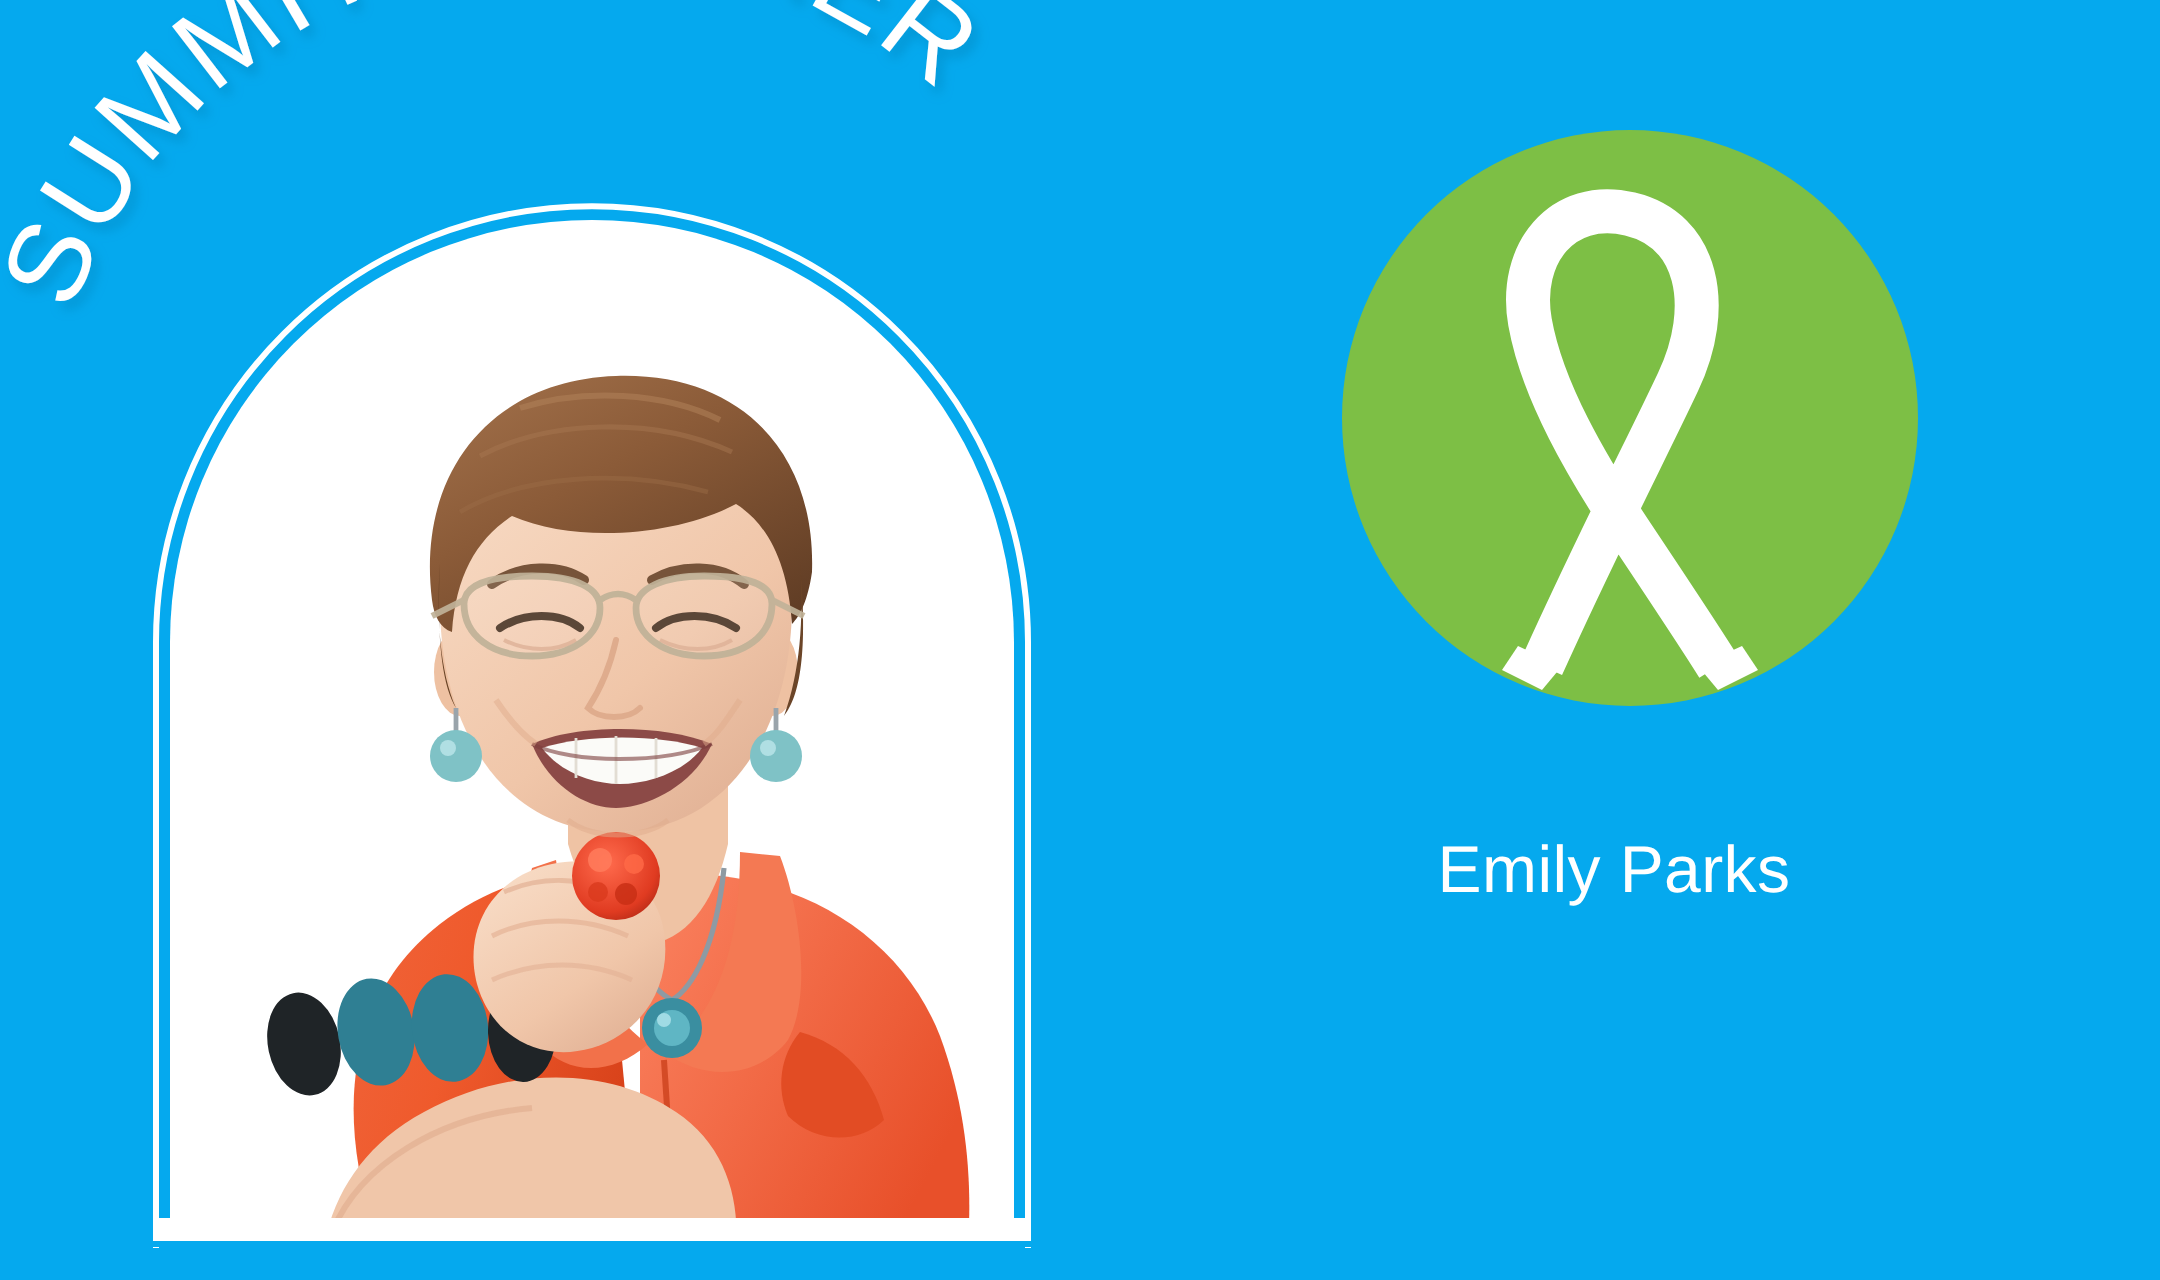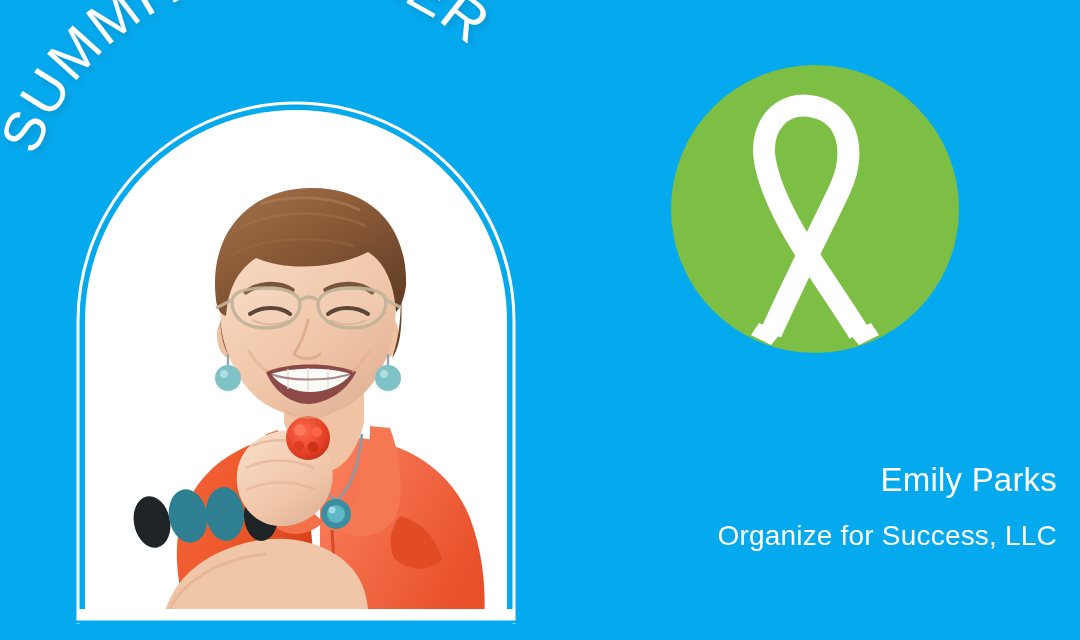--- a/index.html
+++ b/index.html
@@ -23,21 +23,21 @@
   #arch-photo-wrap{position:absolute;left:0;top:0;width:452px;height:538px;}
 
   
   #logo-badge{
     position:absolute;left:671px;top:65px;width:288px;height:288px;
   }
 
   
   #speaker-info{
     position:absolute;left:557px;top:415px;width:500px;
-    text-align:right;color:#ffffff;margin-top:45px;
+    text-align:center;color:#ffffff;
   }
   #speaker-name{
     font-size:33px;font-weight:400;line-height:1.2;
     letter-spacing:.2px;color:#ffffff;
   }
   #speaker-org{
     margin-top:19px;
     font-size:28px;font-weight:300;line-height:1.2;
     letter-spacing:.2px;color:#ffffff;
   }
@@ -258,16 +258,15 @@
     </g>
 
     <g fill="#ffffff">
       <path d="M 88,258 L 110,268 L 100,280 L 80,270 Z"></path>
       <path d="M 200,258 L 178,268 L 188,280 L 208,270 Z"></path>
     </g>
   </svg>
 
   <div id="speaker-info">
     <div id="speaker-name">Emily Parks</div>
-    <div id="speaker-org">Organize for Success, LLC</div>
   </div>
 
 </div>
 
 </body></html>

